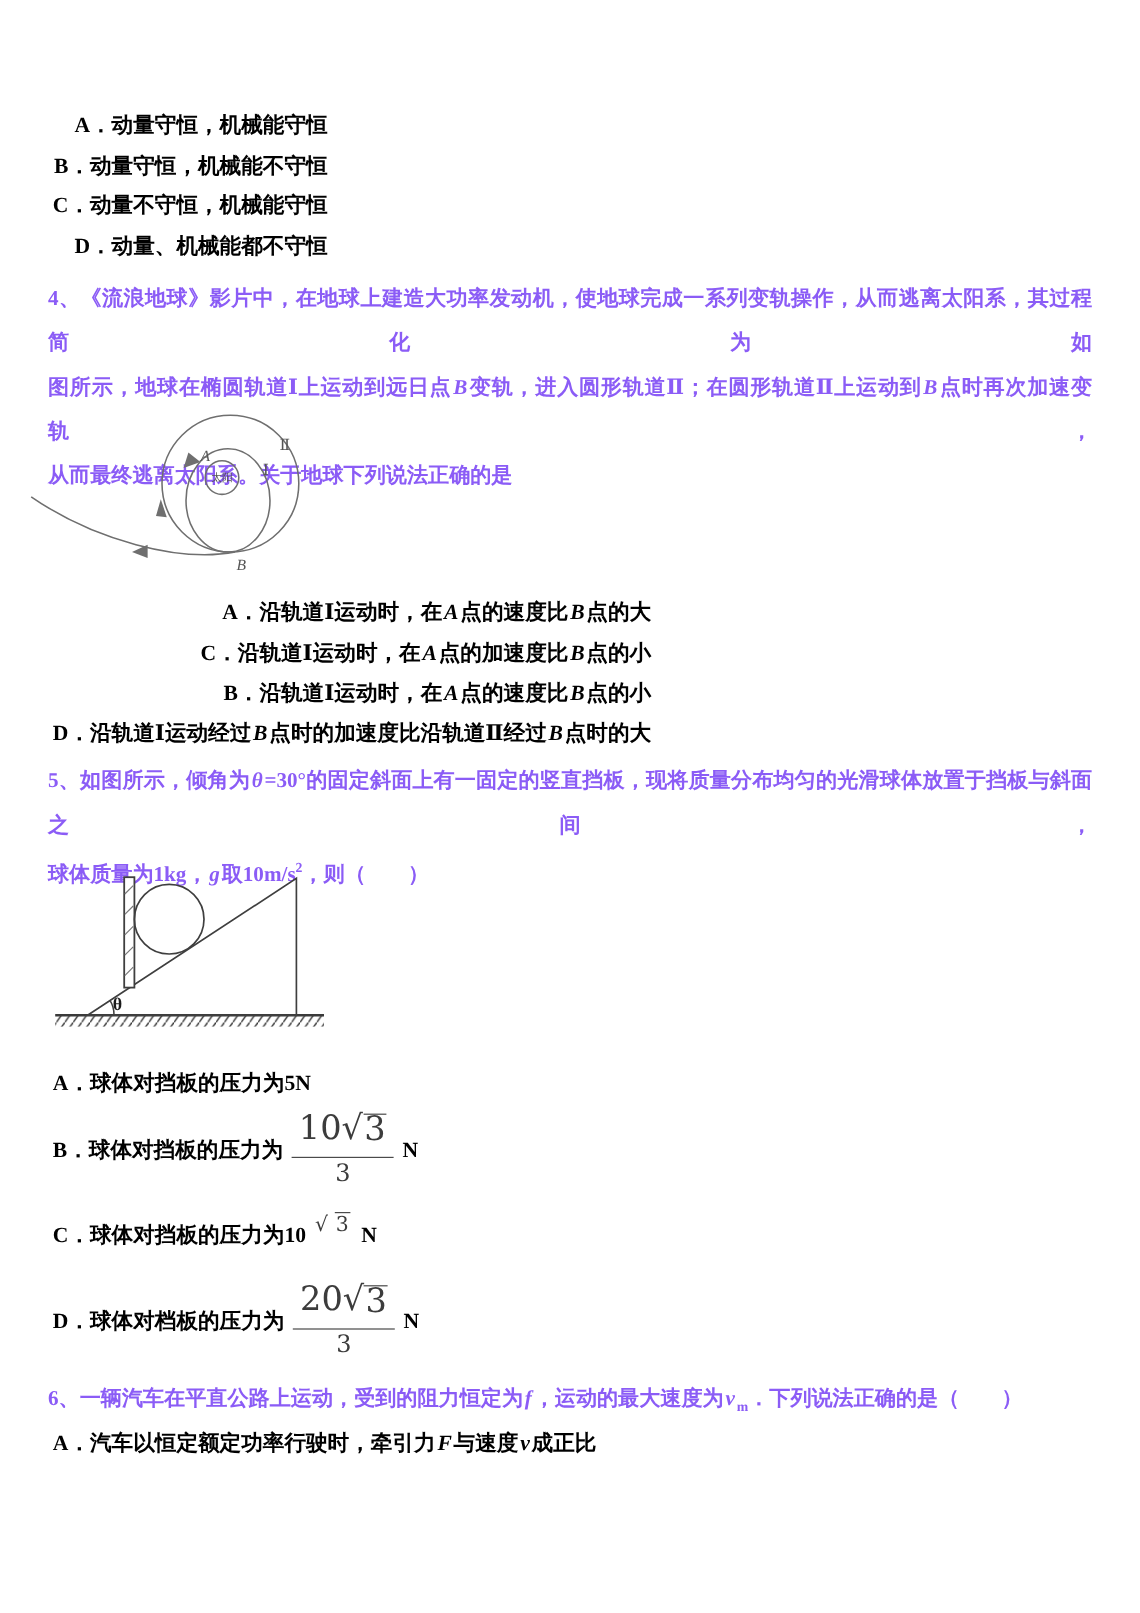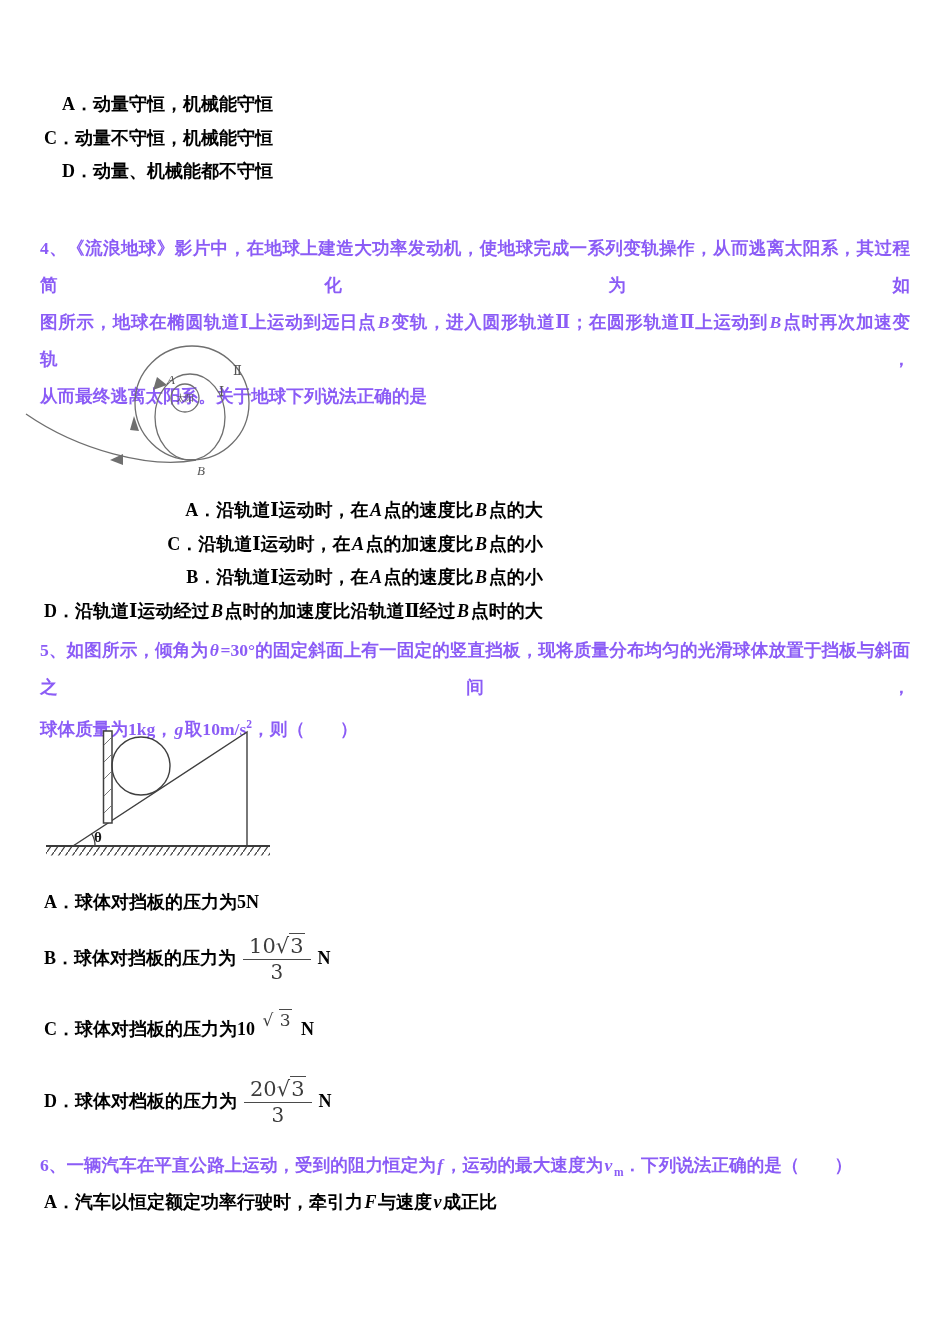--- a/index.html
+++ b/index.html
@@ -15,22 +15,22 @@
   .abs{position:absolute;}
 
   .fracline{position:absolute;display:flex;align-items:center;height:66px;
             font-size:18px;font-weight:700;white-space:nowrap;}
 
   .vr{font-style:italic;padding:0 1.5px;font-family:"Liberation Serif","DejaVu Serif",serif;}
   sub.ss,sup.ss{font-size:11.5px;font-weight:700;}
 
   .frac{display:inline-flex;flex-direction:column;align-items:center;margin:0 7px;
         font-weight:400;color:#3c3c3c;font-family:"DejaVu Serif",serif;}
-  .frac .num{display:inline-flex;align-items:flex-end;border-bottom:1.5px solid #4a4a4a;
-             padding:0 6px 1px;font-size:21px;line-height:24px;}
+  .frac .num{display:inline-flex;align-items:flex-start;border-bottom:1.5px solid #4a4a4a;
+             padding:0 6px 11px;font-size:28px;line-height:24px;}
   .frac .den{font-size:20px;line-height:22px;padding-top:1px;}
   .rad{font-weight:400;}
   .rt{border-top:1.5px solid #4a4a4a;padding:0 1px;}
   .sqrt-raised{position:relative;top:-9px;font-weight:400;color:#3c3c3c;
                font-size:17px;margin:0 2px 0 3px;font-family:"DejaVu Serif",serif;}
   .sufgap{margin-left:2px;}
 
   .fig{position:absolute;}
   .ostroke{fill:none;stroke:#6f6f6f;stroke-width:1.3;}
   .istroke{fill:none;stroke:#3f3f3f;stroke-width:1.4;}
@@ -39,20 +39,21 @@
   .small{font-size:9px;}
   .theta{font-size:15px;font-weight:700;fill:#1a1a1a;}
 </style>
 </head>
 <body>
 
 <div class="page">
 
   <div class="opts" style="top:88px">
     <div class="oline">A．动量守恒，机械能守恒</div>
+    <div class="oline">B．动量守恒，机械能不守恒</div>
     <div class="oline">C．动量不守恒，机械能守恒</div>
     <div class="oline">D．动量、机械能都不守恒</div>
   </div>
 
   <div class="stem" style="top:230px">
     <div class="sline just">4、《流浪地球》影片中，在地球上建造大功率发动机，使地球完成一系列变轨操作，从而逃离太阳系，其过程简化为如</div>
     <div class="sline just"><span>图所示，地球在椭圆轨道Ⅰ上运动到远日点</span><span class="vr">B</span><span>变轨，进入圆形轨道Ⅱ；在圆形轨道Ⅱ上运动到</span><span class="vr">B</span><span>点时再次加速变轨，</span></div>
     <div class="sline">从而最终逃离太阳系。关于地球下列说法正确的是</div>
   </div>
 

